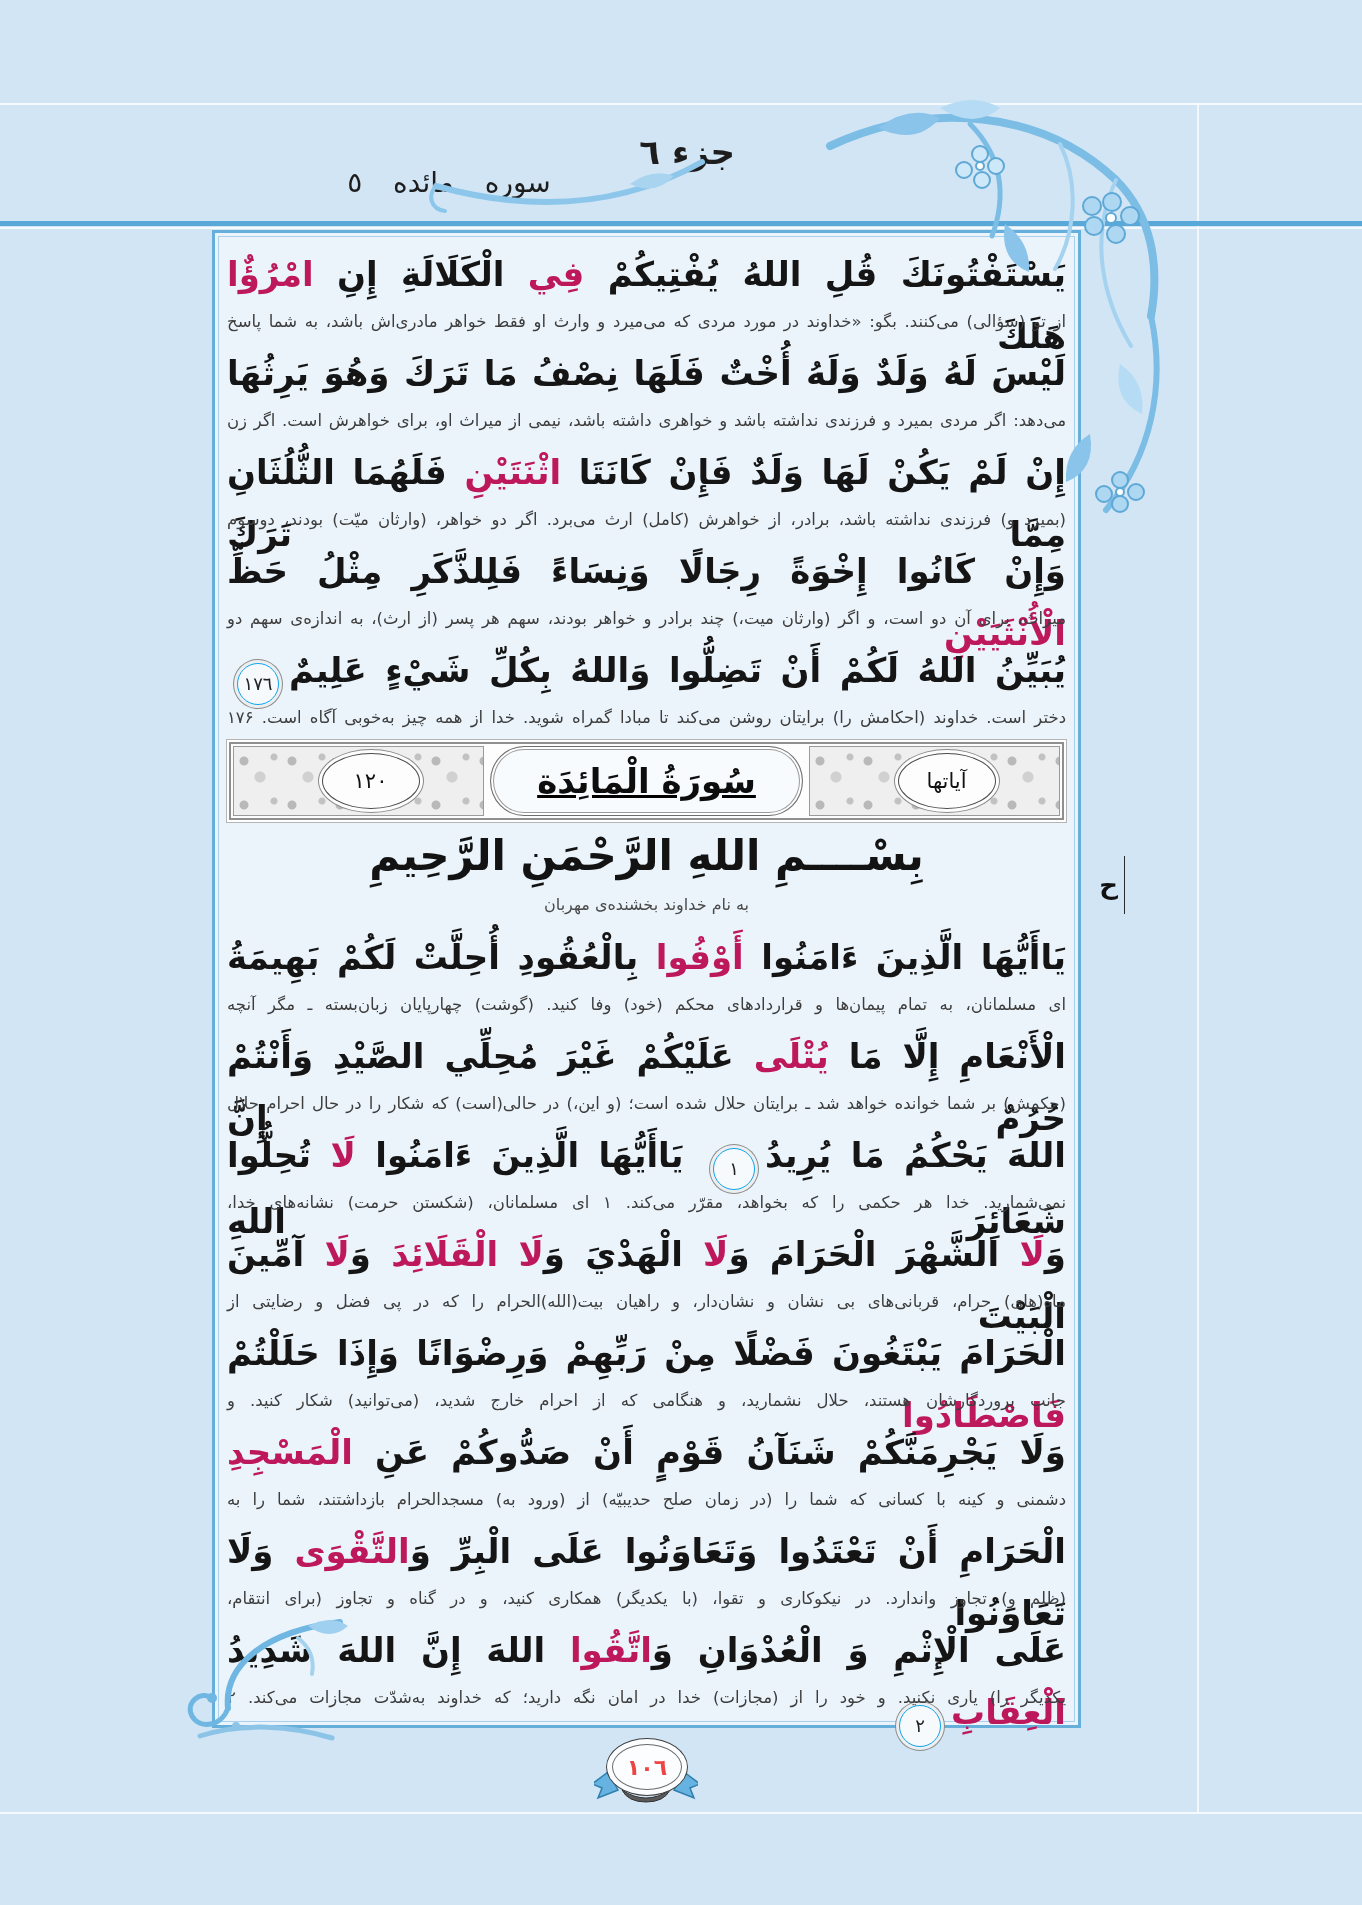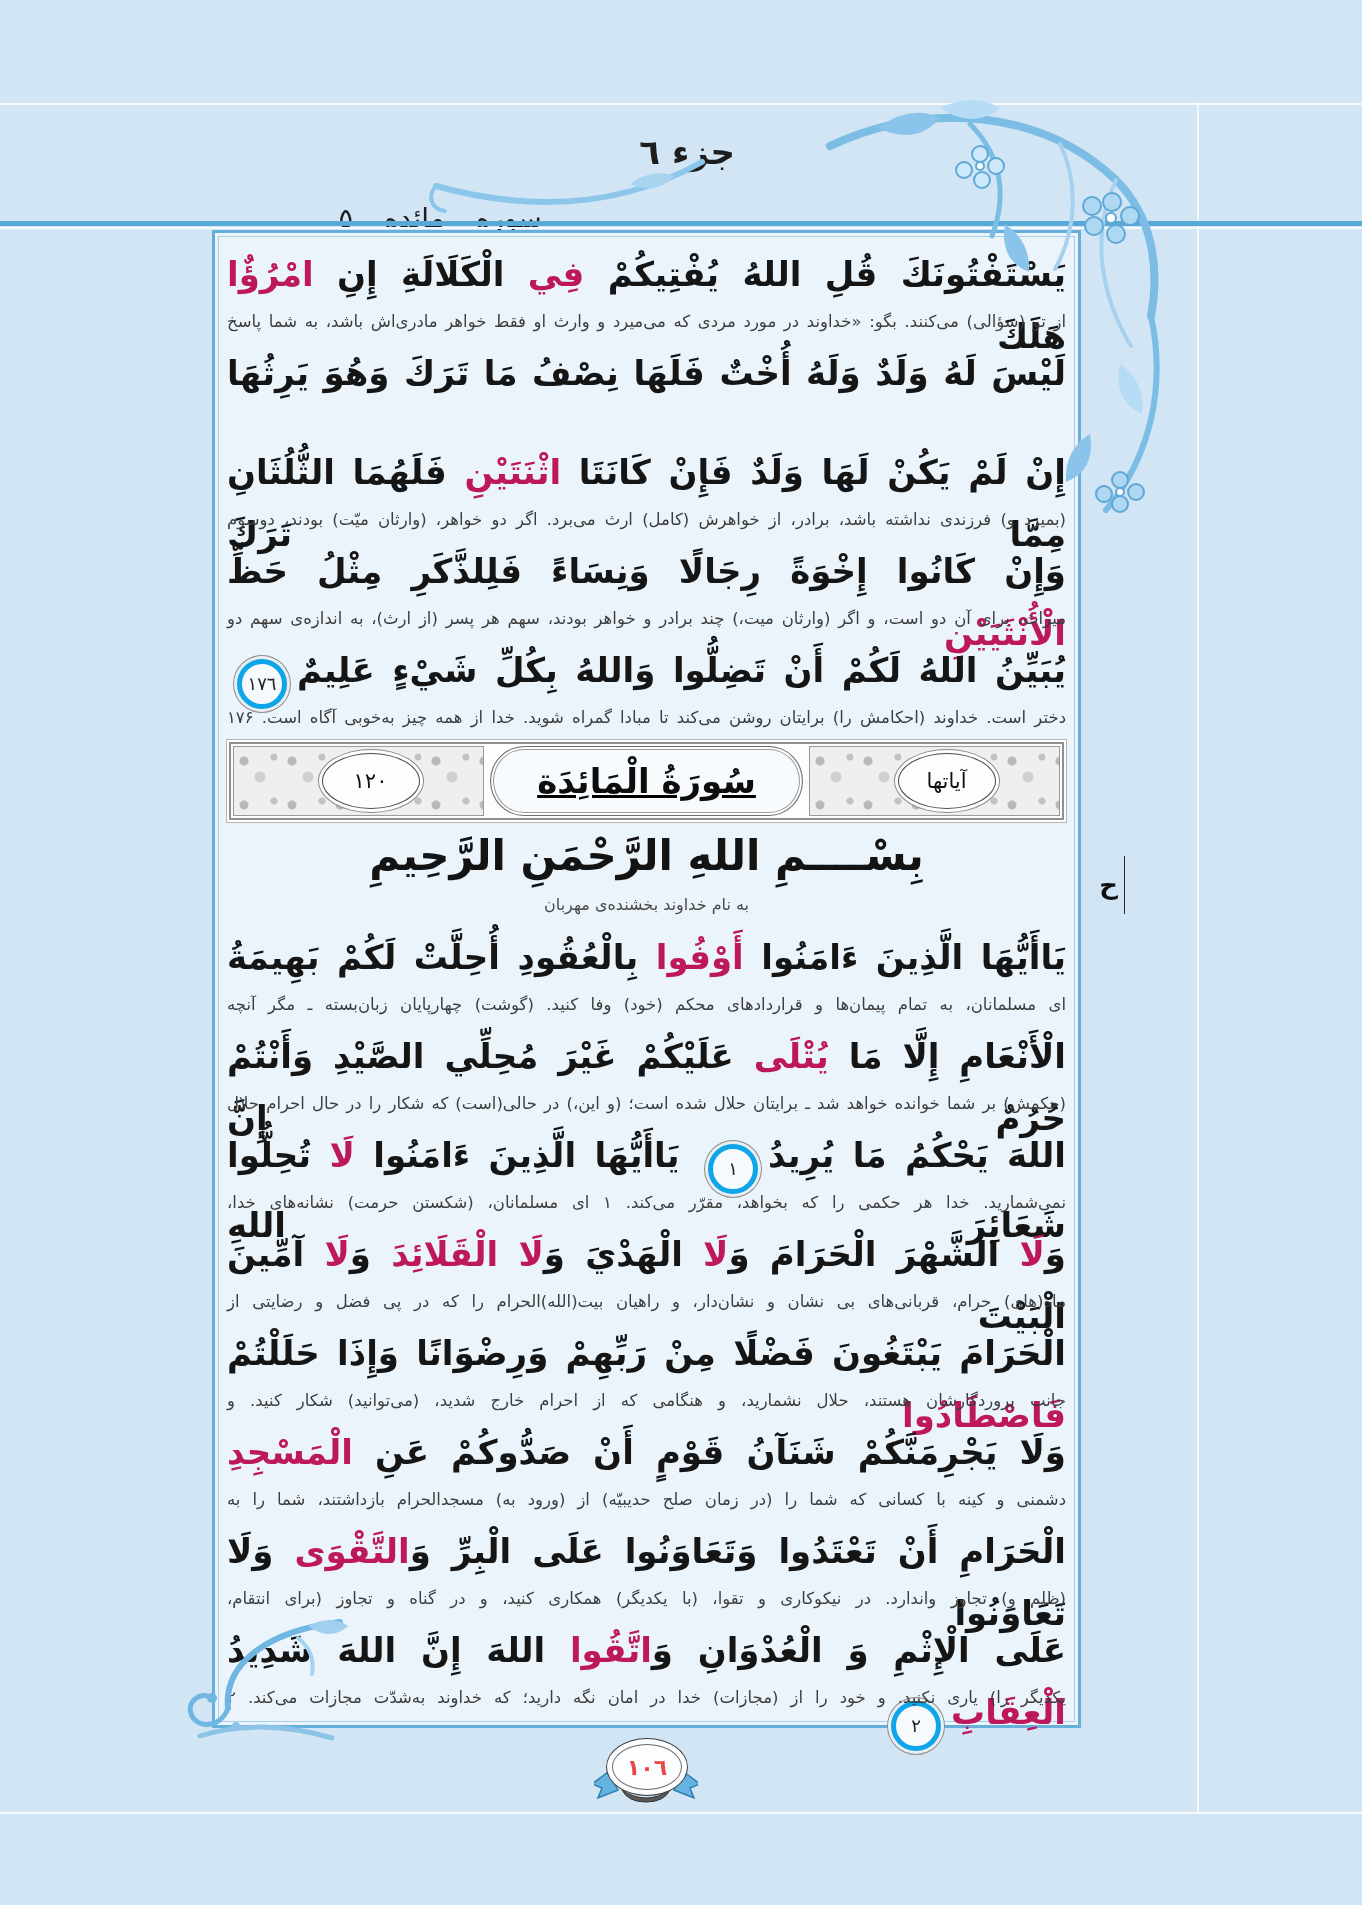--- a/index.html
+++ b/index.html
@@ -7,38 +7,38 @@
     position:relative;width:1362px;height:1905px;overflow:hidden;
     background:#d2e5f5;font-family:"DejaVu Sans",sans-serif;direction:rtl;
   }
   
   .sheet-line-h{position:absolute;left:0;width:1362px;height:2px;background:rgba(255,255,255,.8);}
   .sheet-line-v{position:absolute;top:103px;height:1709px;width:2px;background:rgba(255,255,255,.7);}
 
   
   .juz-label{position:absolute;left:575px;top:132px;width:160px;font-size:34px;font-weight:bold;
     color:#1d1d1d;text-align:right;}
-  .surah-header-label{position:absolute;left:300px;top:166px;width:280px;font-size:28px;color:#1d1d1d;
-    text-align:center;word-spacing:22px;margin-top:36px;}
+  .surah-header-label{position:absolute;left:309px;top:166px;width:280px;font-size:28px;color:#1d1d1d;
+    text-align:center;word-spacing:22px;}
   .header-band{position:absolute;left:0;top:221px;width:1362px;height:5px;background:#58a9d7;}
   .header-band-white{position:absolute;left:0;top:227px;width:1362px;height:2px;background:#f4fafe;}
 
   
   .frame{position:absolute;left:212px;top:230px;width:863px;height:1492px;background:#ebf4fb;
     border:3px solid #66afdb;outline:1px solid #a8cfeb;outline-offset:-7px;}
   .content{position:absolute;top:6px;left:12px;right:12px;bottom:6px;padding-top:4px;direction:rtl;}
 
   .pair{height:99px;overflow:visible;}
   .ar{font-size:34px;font-weight:bold;color:#151515;height:66px;line-height:62px;
       text-align:justify;text-align-last:justify;direction:rtl;}
   .fa{font-size:16.5px;color:#3d3d3d;height:30px;line-height:26px;
       text-align:justify;text-align-last:justify;direction:rtl;}
   .taj{color:#be185d;}
   .medallion{display:inline-flex;align-items:center;justify-content:center;
-    width:40px;height:40px;border-radius:50%;background:#f7fafc;border:5px solid #0ea5e9;
+    width:40px;height:40px;border-radius:50%;background:#f7fafc;border:1px solid #0ea5e9;
     box-shadow:0 0 0 3px #eceff1,0 0 0 4px #8a8a8a;
     font-size:18px;font-weight:normal;color:#222;margin:0 10px;vertical-align:-8px;}
 
   
   .surah-band{height:74px;margin:4px 2px;background:#fdfdfd;border:2px solid #8f8f8f;
     box-shadow:0 0 0 2px #ffffff,0 0 0 3px #b5b5b5;display:flex;align-items:stretch;direction:rtl;}
   .band-cell{width:225px;position:relative;background-color:#efefef;
     background-image:radial-gradient(circle at 10px 14px,#b9b9b9 4px,transparent 5px),
       radial-gradient(circle at 26px 30px,#d0d0d0 5px,transparent 6px),
       radial-gradient(circle at 40px 10px,#c2c2c2 3px,transparent 4px);
@@ -95,20 +95,21 @@
   <div class="frame">
     <div class="content">
 
       <div>
           <div class="pair">
             <div class="ar"><span>يَسْتَفْتُونَكَ قُلِ اللهُ يُفْتِيكُمْ </span><span class="taj">فِي</span><span> الْكَلَالَةِ إِنِ </span><span class="taj">امْرُؤٌا</span><span> هَلَكَ</span></div>
             <div class="fa">از تو (سؤالی) می‌کنند. بگو: «خداوند در مورد مردی که می‌میرد و وارث او فقط خواهر مادری‌اش باشد، به شما پاسخ</div>
           </div>
           <div class="pair">
             <div class="ar"><span>لَيْسَ لَهُ وَلَدٌ وَلَهُ أُخْتٌ فَلَهَا نِصْفُ مَا تَرَكَ وَهُوَ يَرِثُهَا</span></div>
+            <div class="fa">می‌دهد: اگر مردی بمیرد و فرزندی نداشته باشد و خواهری داشته باشد، نیمی از میراث او، برای خواهرش است. اگر زن</div>
           </div>
           <div class="pair">
             <div class="ar"><span>إِنْ لَمْ يَكُنْ لَهَا وَلَدٌ فَإِنْ كَانَتَا </span><span class="taj">اثْنَتَيْنِ</span><span> فَلَهُمَا الثُّلُثَانِ مِمَّا تَرَكَ</span></div>
             <div class="fa">(بمیرد و) فرزندی نداشته باشد، برادر، از خواهرش (کامل) ارث می‌برد. اگر دو خواهر، (وارثان میّت) بودند، دوسوم</div>
           </div>
           <div class="pair">
             <div class="ar"><span>وَإِنْ كَانُوا إِخْوَةً رِجَالًا وَنِسَاءً فَلِلذَّكَرِ مِثْلُ حَظِّ </span><span class="taj">الْأُنْثَيَيْنِ</span></div>
             <div class="fa">میراث، برای آن دو است، و اگر (وارثان میت،) چند برادر و خواهر بودند، سهم هر پسر (از ارث)، به اندازه‌ی سهم دو</div>
           </div>
           <div class="pair">

